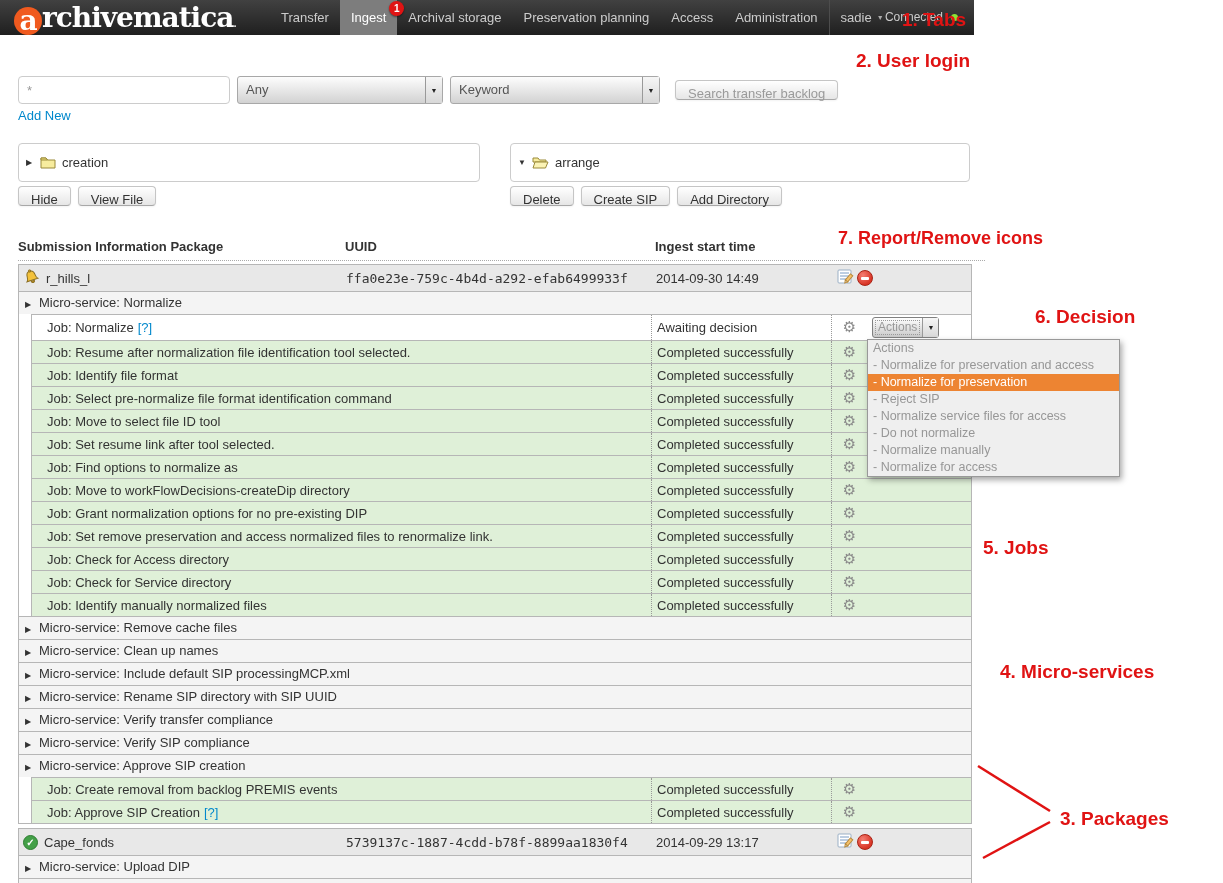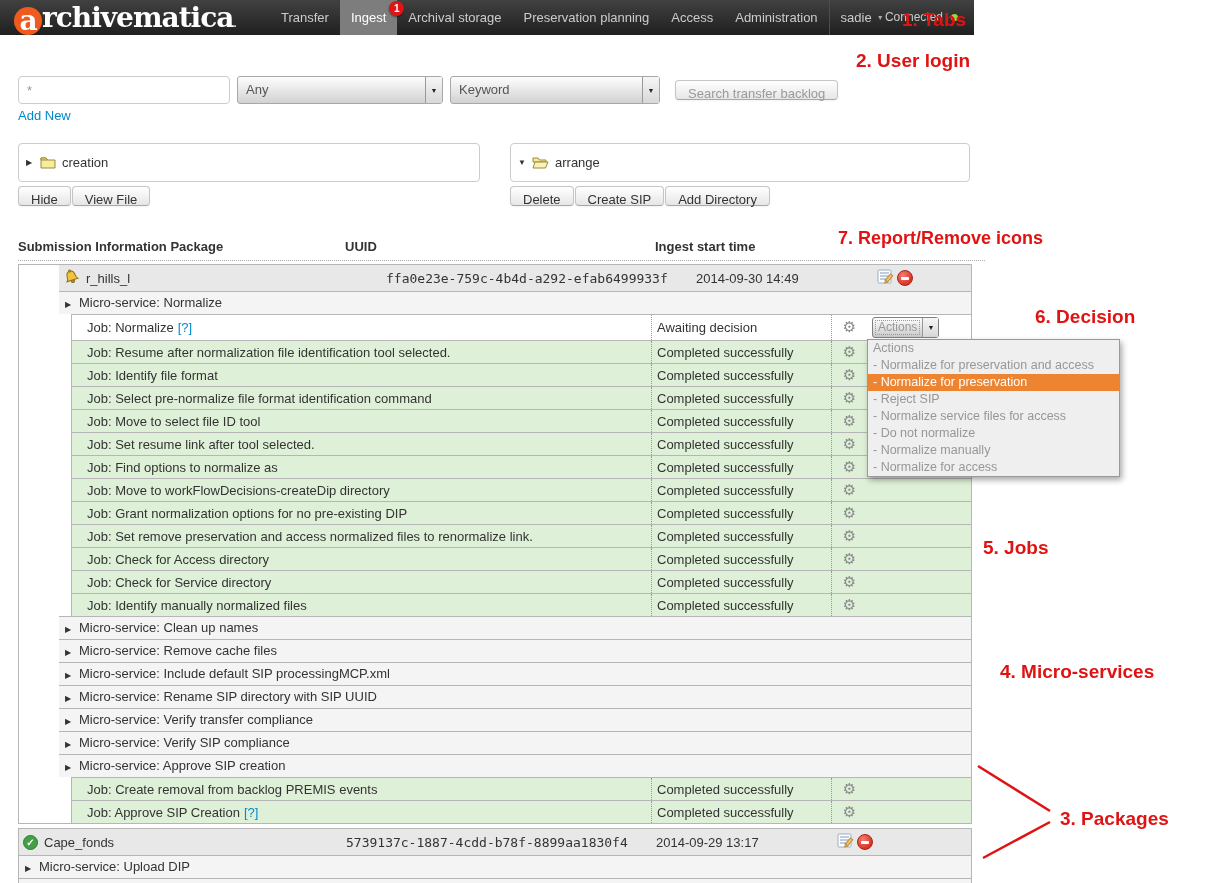--- a/index.html
+++ b/index.html
@@ -48,32 +48,32 @@
   .add-new { position:absolute; left:18px; top:108px; font-size:13px; color:#0088cc;
     cursor:pointer; }
 
   
   .panel { position:absolute; top:143px; height:39px; border:1px solid #ccc; border-radius:4px;
     background:#fff; display:flex; align-items:center; padding-left:7px; font-size:13px; color:#333; }
   .panel-originals { left:18px; width:462px; }
   .panel-arrange { left:510px; width:460px; }
   .tri { font-size:8px; color:#333; margin-right:4px; width:10px; display:inline-block; }
   .folder-svg { margin-right:6px; vertical-align:-2px; }
-  .btn-row { position:absolute; top:186px; display:flex; gap:1px; }
+  .btn-row { position:absolute; top:186px; display:flex; gap:7px; }
   .btns-left { left:18px; } .btns-right { left:510px; }
 
   
   .grid-header { position:absolute; left:18px; top:239px; width:967px; display:flex;
     font-size:13px; font-weight:bold; color:#333; padding-bottom:6px;
     border-bottom:1px dotted #aaa; }
   .gh-name { width:327px; } .gh-uuid { width:310px; } .gh-date { flex:1; }
 
   
   .pkg { position:absolute; left:18px; width:954px; border:1px solid #b6b6b6; background:#fff; }
-  .pkg-1 { top:264px;padding-left:40px; } .pkg-2 { top:828px; }
+  .pkg-1 { top:264px; } .pkg-2 { top:828px; }
   .row { border-top:1px solid #b6b6b6; }
   .row:first-child { border-top:none; }
   .pkg-header { height:26px; background:#e8e8e8; display:flex; align-items:center;
     font-size:13px; color:#333; }
   .c-name { width:327px; display:flex; align-items:center; padding-left:4px; gap:6px; }
   .c-uuid { width:310px; font-family:"DejaVu Sans Mono", monospace; font-size:13px; }
   .c-date { width:175px; }
   .c-icons { flex:1; display:flex; align-items:center; gap:3px; padding-left:6px; }
   .ms-row { height:23px; line-height:22px; background:#f4f4f4; font-size:13px; color:#333;
     padding-left:6px; cursor:pointer; white-space:nowrap; overflow:hidden; }
@@ -352,22 +352,22 @@
       <div class="row job-row success">
         <div class="j-name">
           <span>Job: Identify manually normalized files</span>
         </div>
         <div class="j-status">Completed successfully</div>
         <div class="j-icons">
           <span class="gear">⚙</span>
         </div>
         <div class="j-actions"></div>
       </div>
+      <div class="row ms-row"><span class="tri">▶</span><span>Micro-service: Remove cache files</span></div>
       <div class="row ms-row"><span class="tri">▶</span><span>Micro-service: Clean up names</span></div>
-      <div class="row ms-row"><span class="tri">▶</span><span>Micro-service: Remove cache files</span></div>
       <div class="row ms-row"><span class="tri">▶</span><span>Micro-service: Include default SIP processingMCP.xml</span></div>
       <div class="row ms-row"><span class="tri">▶</span><span>Micro-service: Rename SIP directory with SIP UUID</span></div>
       <div class="row ms-row"><span class="tri">▶</span><span>Micro-service: Verify transfer compliance</span></div>
       <div class="row ms-row"><span class="tri">▶</span><span>Micro-service: Verify SIP compliance</span></div>
       <div class="row ms-row"><span class="tri">▶</span><span>Micro-service: Approve SIP creation</span></div>
       <div class="row job-row success">
         <div class="j-name">
           <span>Job: Create removal from backlog PREMIS events</span>
         </div>
         <div class="j-status">Completed successfully</div>

